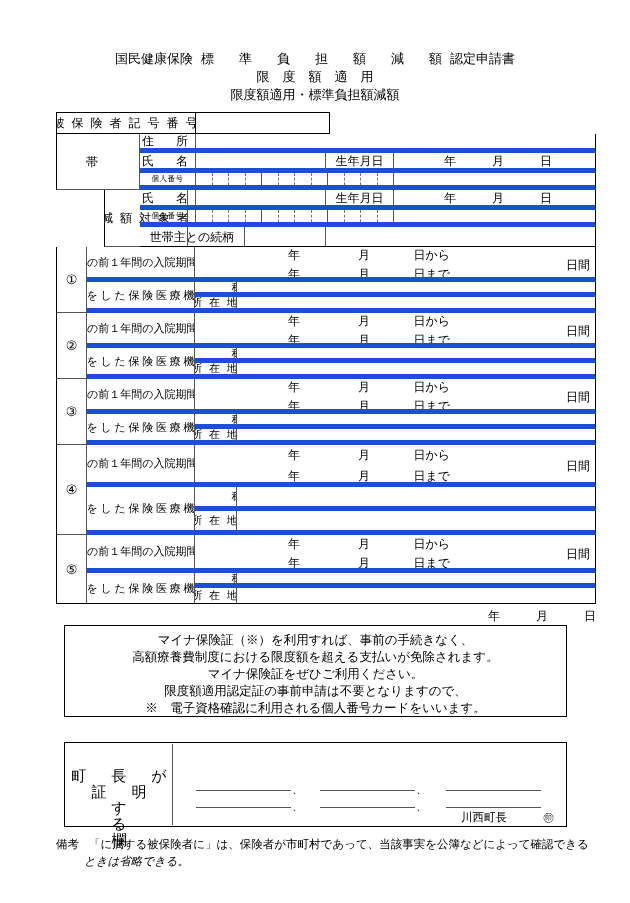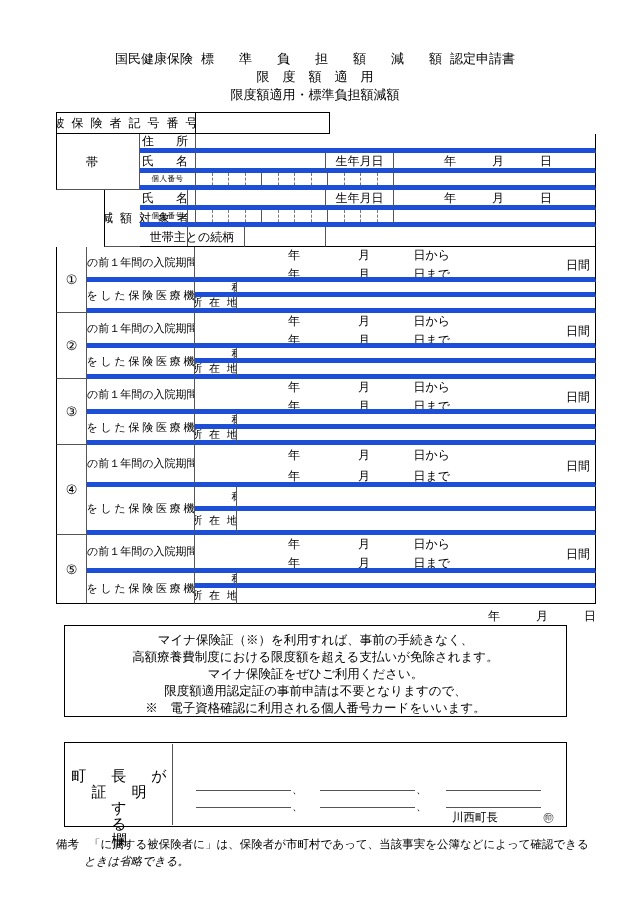--- a/index.html
+++ b/index.html
@@ -125,20 +125,21 @@
     height: 1px;
   }
   .comma {
     position: absolute;
     font-size: 11px;
   }
   .mayor {
     position: absolute;
     font-size: 11.5px;
     white-space: nowrap;
+    margin-left: 9px;
   }
   .seal {
     position: absolute;
     font-size: 11px;
     white-space: nowrap;
   }
 
   
   .remark {
     position: absolute;

